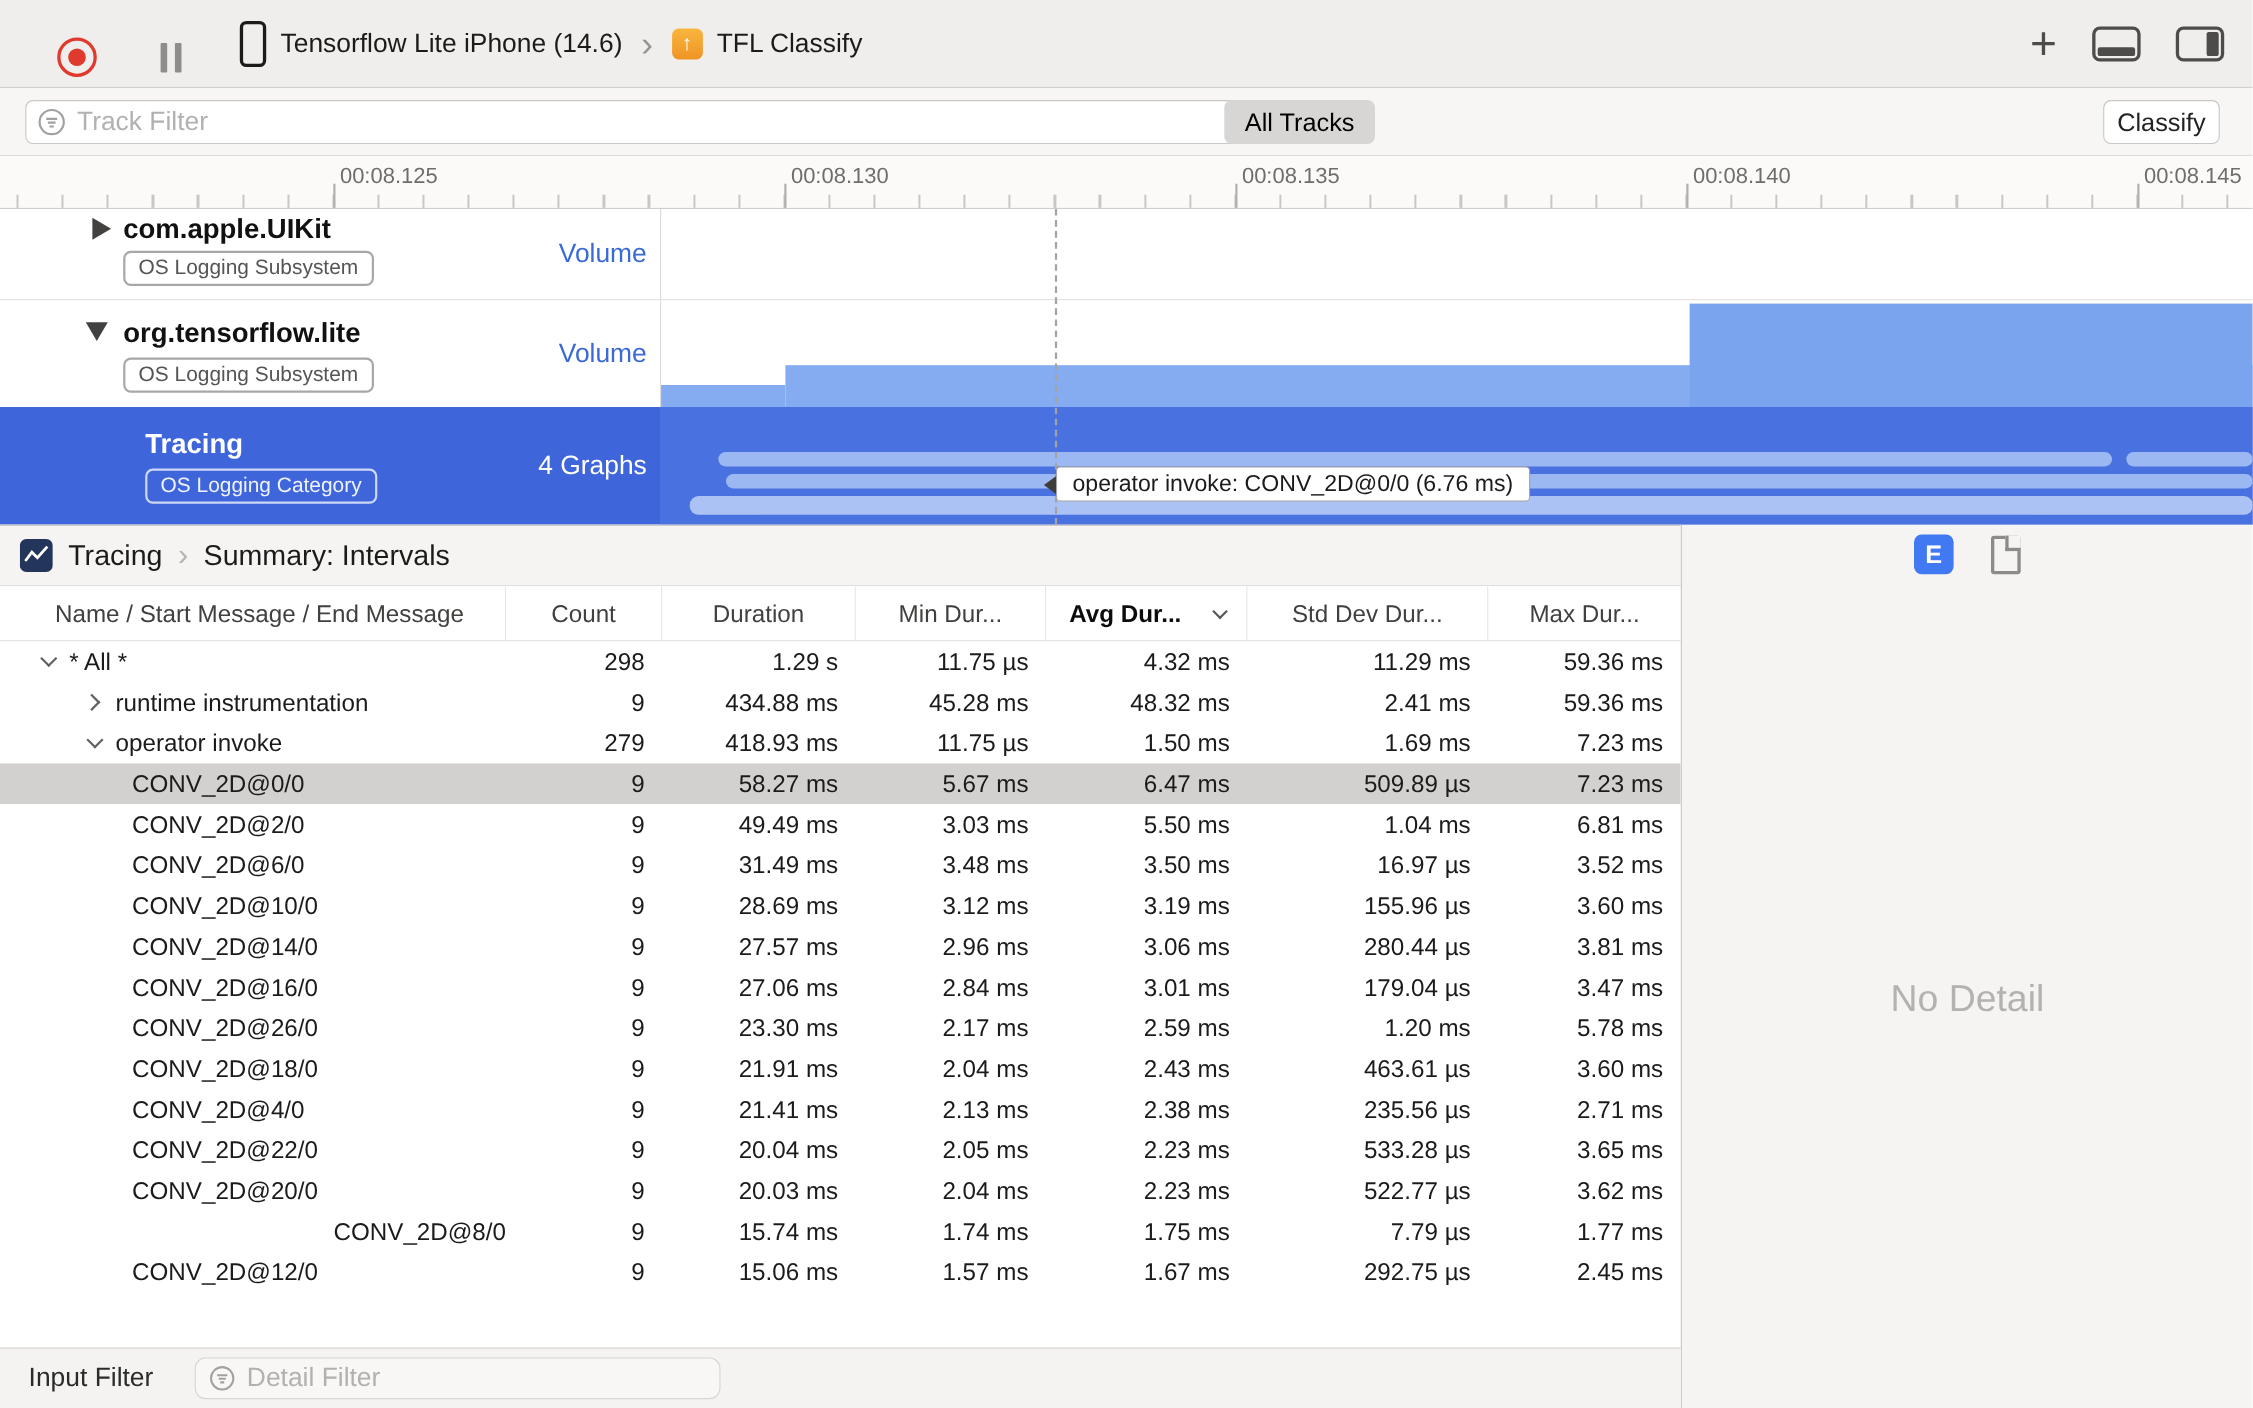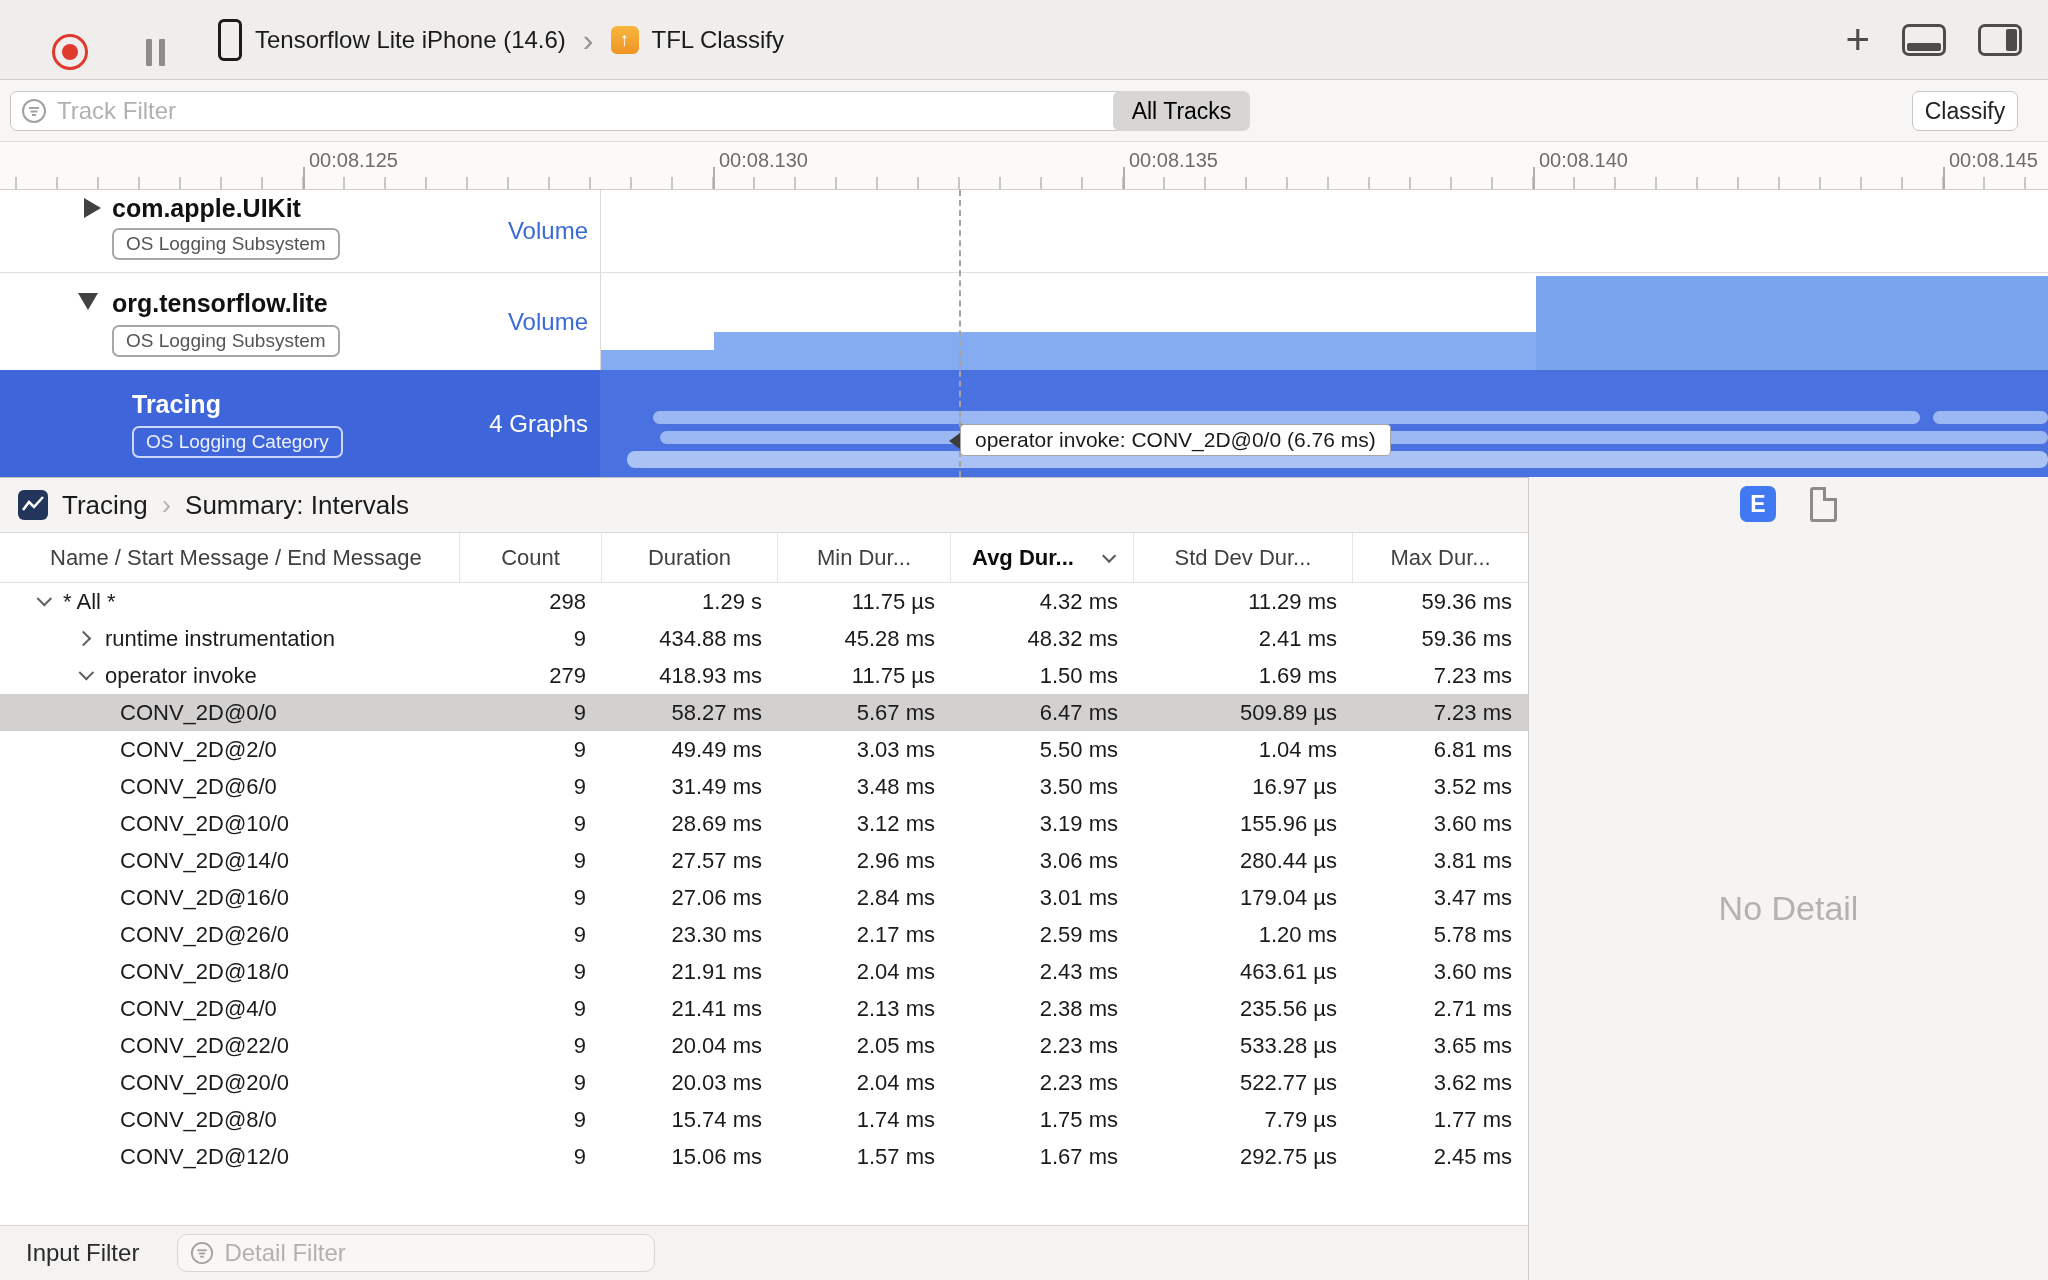--- a/index.html
+++ b/index.html
@@ -34,21 +34,21 @@
   .panel-icon { width:44px; height:32px; border:3px solid #4e4c4a; border-radius:7px;
                 position:relative; cursor:pointer; }
   .panel-icon.bottom::after { content:""; position:absolute; left:2px; right:2px; bottom:2px;
                               height:8px; background:#4e4c4a; border-radius:2px; }
   .panel-icon.right::after { content:""; position:absolute; top:2px; bottom:2px; right:2px;
                              width:11px; background:#4e4c4a; border-radius:2px; }
 
   
   .filterbar { position:absolute; left:0; top:80px; width:2048px; height:62px;
                background:#f7f6f5; border-bottom:1px solid #dbd9d7; }
-  .track-filter { position:absolute; left:10px; top:11px; width:1161px; height:40px;
+  .track-filter { position:absolute; left:23px; top:11px; width:1161px; height:40px;
                   background:#fff; border:1px solid #c9c7c5; border-radius:7px;
                   display:flex; align-items:center; padding:16px 10px; gap:10px; }
   .track-filter input, .detail-filter input { border:none; outline:none; flex:1;
                   font-size:24px; color:#333; background:transparent; font-family:inherit; }
   .track-filter input::placeholder, .detail-filter input::placeholder { color:#b3b1af; }
   .all-tracks { position:absolute; left:1113px; top:11px; width:137px; height:40px;
                 background:#d8d6d4; border:none; border-radius:7px; font-size:23px;
                 color:#000000; font-family:inherit; cursor:pointer; }
   .duplicate { position:absolute; left:1912px; top:11px; width:106px; height:40px;
                background:#fff; border:1px solid #c9c7c5; border-radius:7px; font-size:23px;
@@ -437,21 +437,21 @@
               <span class="name-text">CONV_2D@20/0</span>
             </div>
     <div class="cell num">9</div>
     <div class="cell num">20.03 ms</div>
     <div class="cell num">2.04 ms</div>
     <div class="cell num">2.23 ms</div>
     <div class="cell num">522.77 µs</div>
     <div class="cell num">3.62 ms</div>
   </div>
           <div class="trow grid-cols">
-    <div class="cell name-cell" style="padding-left: 120px;">
+    <div class="cell name-cell" style="padding-left: 120px; justify-content: flex-end;">
               <span class="name-text">CONV_2D@8/0</span>
             </div>
     <div class="cell num">9</div>
     <div class="cell num">15.74 ms</div>
     <div class="cell num">1.74 ms</div>
     <div class="cell num">1.75 ms</div>
     <div class="cell num">7.79 µs</div>
     <div class="cell num">1.77 ms</div>
   </div>
           <div class="trow grid-cols">

